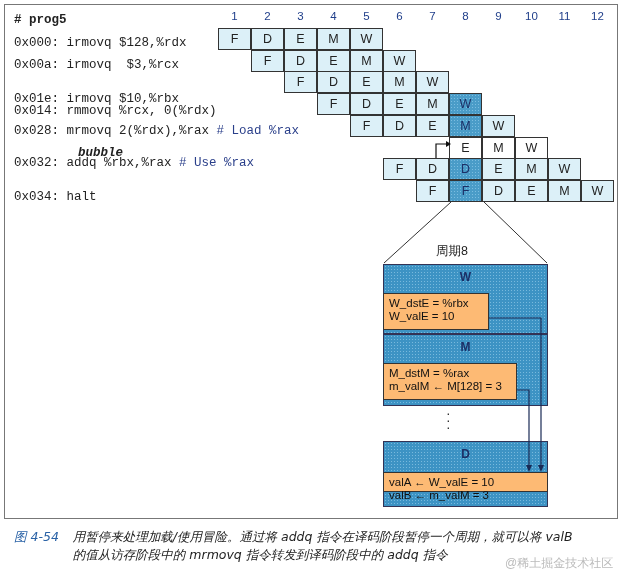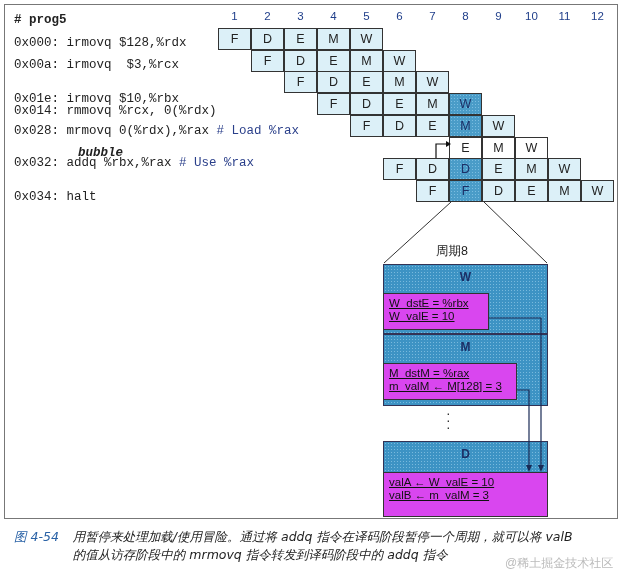--- a/index.html
+++ b/index.html
@@ -10,38 +10,38 @@
   .code.bold{font-weight:bold;}
   .bubble{font-style:italic;font-weight:bold;font-family:"Liberation Mono",monospace;}
   .colnum{position:absolute;top:10px;width:33px;text-align:center;font-size:11.5px;color:#1f3e8a;}
   .cell{position:absolute;width:33px;height:22px;box-sizing:border-box;border:1px solid #333;background:#dcf0f8;text-align:center;line-height:20px;font-size:12.5px;color:#222;}
   .cell.white{background:#fff;}
   .cell.dark{background:#4a9cc8;background-image:radial-gradient(#7bbde0 1px,transparent 1px);background-size:3px 3px;color:#1c2f66;}
   .stall-arrow{position:absolute;}
   .cyclelabel{position:absolute;left:436px;top:243px;font-size:12.5px;color:#222;}
   .stage{position:absolute;left:383px;width:165px;box-sizing:border-box;border:1px solid #335;background:#3d93c4;background-image:radial-gradient(#78b9dd 1px,transparent 1px);background-size:3px 3px;}
   .stage .hdr{text-align:center;font-size:12px;font-weight:bold;color:#1c2f66;height:24px;line-height:24px;}
-  .lbl{position:absolute;background:#d946ef;border:1px solid #333;box-sizing:border-box;font-size:11.5px;line-height:13px;padding:3px 5px;color:#111;text-decoration:underline;}
+  .lbl{position:absolute;background:#fdba74;border:1px solid #333;box-sizing:border-box;font-size:11.5px;line-height:13px;padding:3px 5px;color:#111;}
   .dots{position:absolute;left:446px;top:410px;font-size:14px;line-height:7px;color:#333;}
   .caption{position:absolute;left:14px;top:528px;font-size:12.5px;line-height:18px;color:#222;font-family:"DejaVu Sans",sans-serif;font-style:italic;}
   .caption .fig{color:#2a62a6;margin-right:14px;}
   .wm{position:absolute;left:505px;top:555px;font-size:12px;color:#bbb;}
 </style>
 </head>
 <body>
 
 <div class="frame"></div>
 
 <div class="code bold" style="top:13px"># prog5</div>
 <div id="codeLines">
     <div class="code" style="top: 36px;"><span>0x000:</span> <span>irmovq $128,%rdx</span></div>
     <div class="code" style="top: 58px;"><span>0x00a:</span> <span>irmovq  $3,%rcx</span></div>
     <div class="code" style="top: 80px; margin-top: 24px;"><span>0x014:</span> <span>rmmovq %rcx, 0(%rdx)</span></div>
     <div class="code" style="top: 92px;"><span>0x01e:</span> <span>irmovq $10,%rbx</span></div>
-    <div class="code" style="top: 124px;"><span>0x028:</span> <span>mrmovq 0(%rdx),%rax</span> <span class="cmt"># Load %rax</span></div>
+    <div class="code" style="top: 124px;"><span>0x028:</span> <span>mrmovq 2(%rdx),%rax</span> <span class="cmt"># Load %rax</span></div>
     <div class="code" style="top: 146px; left: 46px; margin-left: 32px;"><span class="bubble">bubble</span></div>
     <div class="code" style="top: 156px;"><span>0x032:</span> <span>addq %rbx,%rax</span> <span class="cmt"># Use %rax</span></div>
     <div class="code" style="top: 190px;"><span>0x034:</span> <span>halt</span></div>
   </div>
 
 <div id="colnums">
     <div class="colnum" style="left: 218px;">1</div>
     <div class="colnum" style="left: 251px;">2</div>
     <div class="colnum" style="left: 284px;">3</div>
     <div class="colnum" style="left: 317px;">4</div>
@@ -123,21 +123,21 @@
 <div class="lbl" style="left:383px;top:363px;width:134px;height:37px">
   <div>M_dstM = %rax</div>
   <div>m_valM ← M[128] = 3</div>
 </div>
 
 <div class="dots">·<br>·<br>·</div>
 
 <div class="stage" style="top:441px;height:66px">
   <div class="hdr">D</div>
 </div>
-<div class="lbl" style="left:383px;top:472px;width:165px;height:45px">
+<div class="lbl" style="left:383px;top:472px;width:165px;height:20px">
   <div>valA ← W_valE = 10</div>
   <div>valB ← m_valM = 3</div>
 </div>
 
 <svg style="position:absolute;left:0;top:0" width="625" height="574">
   <path d="M489 318 H541 V470" fill="none" stroke="#1a2a55" stroke-width="1.2"></path>
   <path d="M538 465 L541 472 L544 465 Z" fill="#1a2a55"></path>
   <path d="M517 390 H529 V470" fill="none" stroke="#1a2a55" stroke-width="1.2"></path>
   <path d="M526 465 L529 472 L532 465 Z" fill="#1a2a55"></path>
 </svg>

